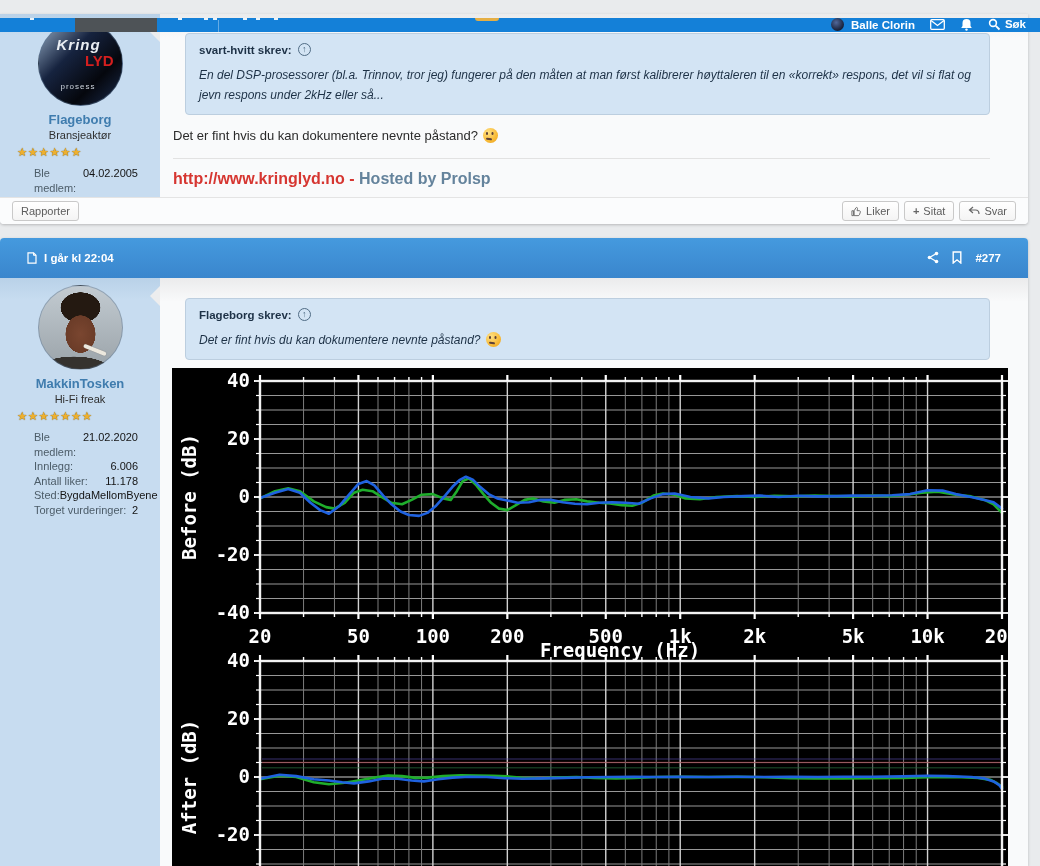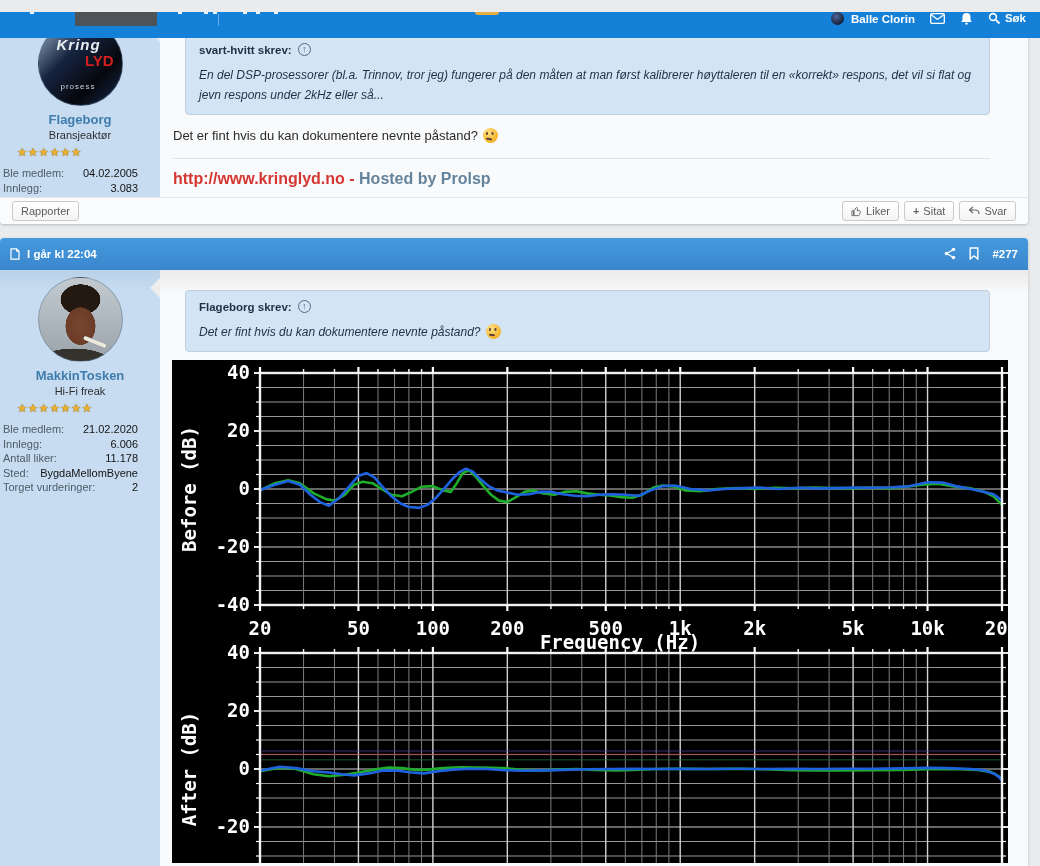--- a/index.html
+++ b/index.html
@@ -1,20 +1,20 @@
 <!DOCTYPE html>
 <html><head>
 <meta charset="utf-8">
 <style>
   * { margin:0; padding:0; box-sizing:border-box; }
   html,body { width:1040px; height:866px; overflow:hidden; background:#e9ebed;
     font-family:"Liberation Sans", sans-serif; position:relative; }
 
   
-  .navbar { position:absolute; left:0; top:12px; width:1040px; height:26px; background:#1480d8; z-index:30; }
+  .navbar { position:absolute; left:0; top:18px; width:1040px; height:14px; background:#1480d8; z-index:30; }
   .nav-tab { position:absolute; left:75px; top:0; width:82px; height:14px; background:#4e5357; }
   .nav-tab-divider { position:absolute; left:143px; top:2px; width:1px; height:12px; background:rgba(255,255,255,.35); }
   .nav-mark { position:absolute; top:0; width:4px; height:2px; background:rgba(255,255,255,.9); }
   .nav-yellow { position:absolute; left:475px; top:0; width:24px; height:3px; border-radius:0 0 3px 3px; background:#e5af45; }
   .nav-right { position:absolute; right:14px; top:-1px; height:15px; display:flex; align-items:center; gap:15px; color:#fff; }
   .nav-user { display:flex; align-items:center; gap:7px; }
   .nav-avatar { width:13px; height:13px; border-radius:50%;
     background:radial-gradient(circle at 40% 35%, #51689a, #131a2f 75%); }
   .nav-username { font-size:11.5px; font-weight:bold; white-space:nowrap; }
   .nav-icon { display:flex; align-items:center; }
@@ -43,21 +43,21 @@
       radial-gradient(ellipse 34px 26px at 50% 26%, #241911 0%, #241911 58%, rgba(0,0,0,0) 59%),
       radial-gradient(ellipse 52px 20px at 42% 102%, #35322e 0%, #35322e 70%, rgba(0,0,0,0) 71%),
       linear-gradient(#c3cbd1, #9aa3a9); }
   .cigarette { position:absolute; left:44px; top:62px; width:24px; height:3.5px; background:#ece8de;
     border-radius:2px; transform:rotate(22deg); box-shadow:0 0 1px #777; }
   .username { display:block; text-align:center; margin-top:6px; color:#3f7cae; font-weight:bold;
     font-size:13px; text-decoration:none; }
   .usertitle { text-align:center; font-size:11px; color:#2e2e2e; margin-top:2px; }
   .stars { padding-left:17px; margin-top:4px; font-size:11.5px; letter-spacing:.5px; color:#eeb02f;
     text-shadow:0 0 1px #8a6a1a, 0 0 1px #8a6a1a; }
-  .stats { margin:7px 22px 0 3px; font-size:11px; color:#141414; }
+  .stats { margin:7px 22px 0 34px; font-size:11px; color:#141414; }
   .stat-row { display:flex; justify-content:space-between; line-height:14.5px; }
   .stat-label { color:#4c5c68; }
 
   
   .content { flex:1; position:relative; background:linear-gradient(#ebebec, #f9fafb 24px); }
   .notch { position:absolute; left:-10px; top:8px; width:0; height:0;
     border-top:10px solid transparent; border-bottom:10px solid transparent; border-right:10px solid #ededee; }
   .quote { margin:19px 38px 0 25px; background:#d3e4f4; border:1px solid #bccedf; border-radius:4px;
     padding:9px 13px; color:#1d3146; }
   .post-2 .quote { margin-top:20px; }
@@ -81,22 +81,22 @@
   
   .post-footer { height:27px; border-top:1px solid #e4e4e4; display:flex; align-items:center;
     justify-content:space-between; padding:0 12px; background:#fbfcfd; border-radius:0 0 4px 4px; }
   .btn { display:inline-flex; align-items:center; gap:4px; border:1px solid #c9c9c9; border-radius:3px;
     background:linear-gradient(#fff,#f4f4f4); font-size:11px; color:#5c5c5c; padding:0 8px; height:20px; cursor:pointer; }
   .btn svg { display:block; }
   .btn-group { display:flex; gap:5px;align-items:flex-end; }
   .plus-glyph { font-weight:bold; color:#666; }
 
   
-  .date-bar { height:32px; background:linear-gradient(#459ade,#3a86cd); border-radius:4px 4px 0 0;
-    display:flex; align-items:center; justify-content:space-between; padding:0 10px; color:#fff;
+  .date-bar { height:40px; background:linear-gradient(#459ade,#3a86cd); border-radius:4px 4px 0 0;
+    display:flex; align-items:center; justify-content:space-between; padding:0 27px; color:#fff;
     font-size:11.5px; font-weight:bold; }
   .date-left { display:flex; gap:7px; align-items:center; }
   .date-right { display:flex; gap:13px; align-items:center; }
 
   
   .chart-wrap { position:absolute; left:12px; top:90px; width:836px; height:503px; background:#000; }
   .cutoff-speck { position:absolute; left:535px; top:599px; width:5px; height:6px; background:#4a4038; border-radius:2px; }
 </style>
 </head>
 <body>

